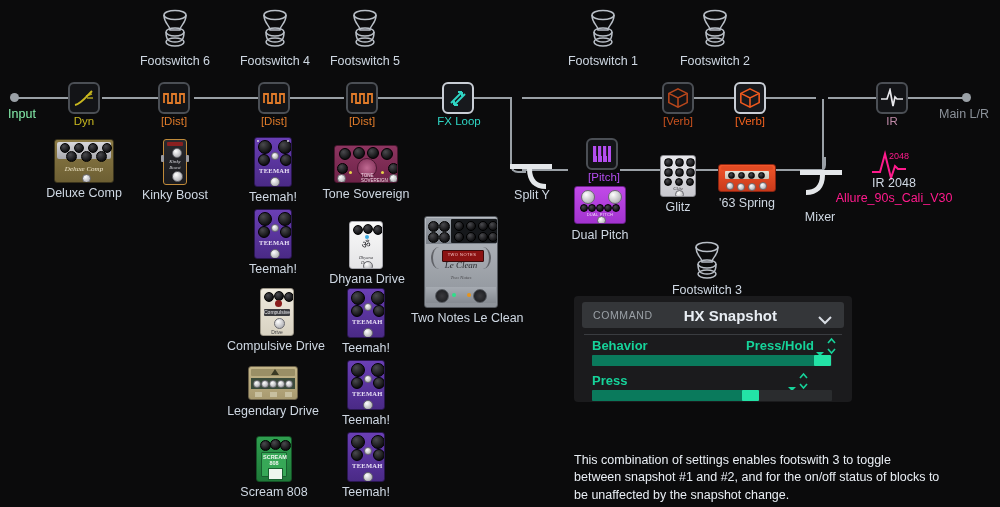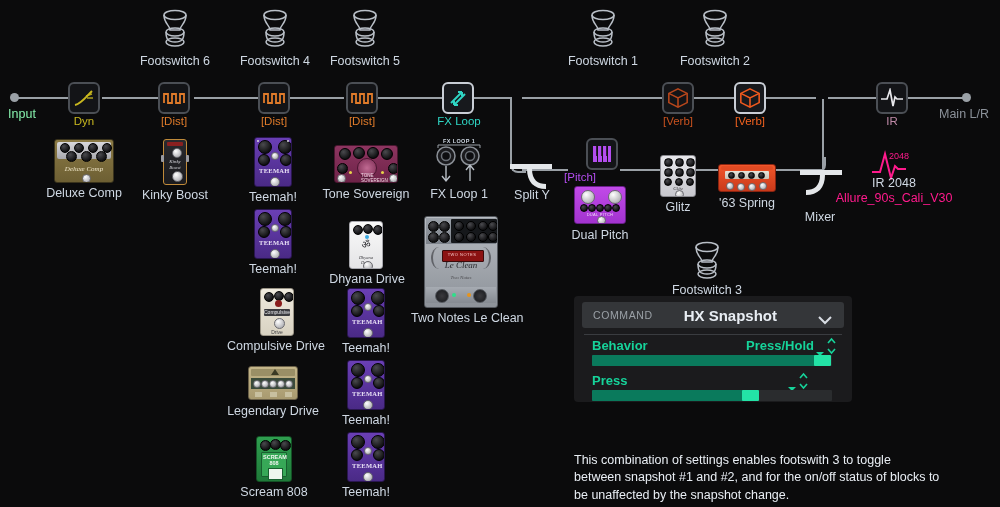--- a/index.html
+++ b/index.html
@@ -157,21 +157,21 @@
     <svg width="20" height="20" viewBox="0 0 20 20">
       <rect x="1" y="2" width="4" height="16" fill="#b44df0"></rect>
       <rect x="6" y="2" width="4" height="16" fill="#b44df0"></rect>
       <rect x="11" y="2" width="4" height="16" fill="#b44df0"></rect>
       <rect x="16" y="2" width="3" height="16" fill="#b44df0"></rect>
       <rect x="4.2" y="2" width="1.6" height="10" fill="#121214"></rect>
       <rect x="9.2" y="2" width="1.6" height="10" fill="#121214"></rect>
       <rect x="14.2" y="2" width="1.6" height="10" fill="#121214"></rect>
     </svg>
   </div>
-  <div class="blabel" style="left:544px;top:171px;width:72px;color:#b44df0;">[Pitch]</div>
+  <div class="blabel" style="left:568px;top:171px;width:72px;color:#b44df0;">[Pitch]</div>
 
   <div class="block" style="left:876px;top:82px;">
     <svg width="24" height="20" viewBox="0 0 24 20">
       <path d="M1 11 L7 11 L10 2 L13 18 L15 9 L17 11 L23 11" stroke="#e8e8ec" stroke-width="1.7" fill="none"></path>
     </svg>
   </div>
   <div class="blabel" style="left:866px;top:115px;width:52px;color:#c08aa8;">IR</div>
 
   <div class="fsw" style="left:158px;top:8px;">
     <svg width="34" height="44" viewBox="0 0 34 44">
@@ -423,35 +423,20 @@
         <div class="knob" style="left:3px;top:16px;width:10px;height:10px;"></div>
         <div class="knob" style="left:25px;top:16px;width:10px;height:10px;"></div>
         <div class="knobW" style="left:16px;top:14px;width:6px;height:6px;"></div>
         <div style="position:absolute;left:4px;top:29px;right:4px;height:8px;color:#e8e0f5;font-size:6.5px;text-align:center;font-weight:bold;letter-spacing:.3px;font-family:'Liberation Serif',serif;">TEEMAH</div>
         <div class="knobW" style="left:15px;top:39px;width:8px;height:8px;"></div>
       </div>
     </div>
     <div class="plabel" style="left:-13px;top:53px;width:64px;">Teemah!</div>
   </div>
 
-  <div class="pedal" style="left:430px;top:138px;width:58px;">
-    <div class="art" style="width:58px;height:46px;">
-      <div style="position:absolute;left:8px;top:0;right:8px;text-align:center;color:#cfd8e3;font-size:5.5px;font-weight:bold;letter-spacing:.4px;">FX LOOP 1</div>
-      <svg width="58" height="42" viewBox="0 0 58 42" style="position:absolute;left:0;top:6px;">
-        <path d="M8 4 L8 1 L50 1 L50 4" stroke="#9aa0a6" stroke-width="1" fill="none"></path>
-        <circle cx="16" cy="12" r="9" stroke="#8a8f96" stroke-width="1.5" fill="#1a1a1d"></circle>
-        <circle cx="16" cy="12" r="4.5" stroke="#6a6f76" stroke-width="1.5" fill="#0d0d10"></circle>
-        <circle cx="40" cy="12" r="9" stroke="#8a8f96" stroke-width="1.5" fill="#1a1a1d"></circle>
-        <circle cx="40" cy="12" r="4.5" stroke="#6a6f76" stroke-width="1.5" fill="#0d0d10"></circle>
-        <path d="M16 22 L16 36 M12 32 L16 37 L20 32" stroke="#b9bfc7" stroke-width="1.4" fill="none"></path>
-        <path d="M40 37 L40 22 M36 26 L40 21 L44 26" stroke="#b9bfc7" stroke-width="1.4" fill="none"></path>
-      </svg>
-    </div>
-    <div class="plabel" style="left:-11px;top:49px;width:80px;">FX Loop 1</div>
-  </div>
 
   <div class="pedal" style="left:424px;top:216px;width:74px;">
     <div class="art" style="width:74px;height:92px;">
       <div class="body" style="background:linear-gradient(#b8bcc2,#8d9299);border:1px solid #55595f;border-radius:3px;">
 
         <div style="position:absolute;left:1px;top:1px;right:1px;height:26px;background:linear-gradient(#9aa0a8,#7d838b);"></div>
         <div style="position:absolute;left:26px;top:2px;width:46px;height:24px;background:#16181b;border-radius:1px;"></div>
         <div class="knob" style="left:3px;top:4px;width:9px;height:9px;"></div>
         <div class="knob" style="left:14px;top:4px;width:9px;height:9px;"></div>
         <div class="knob" style="left:3px;top:15px;width:9px;height:9px;"></div>

